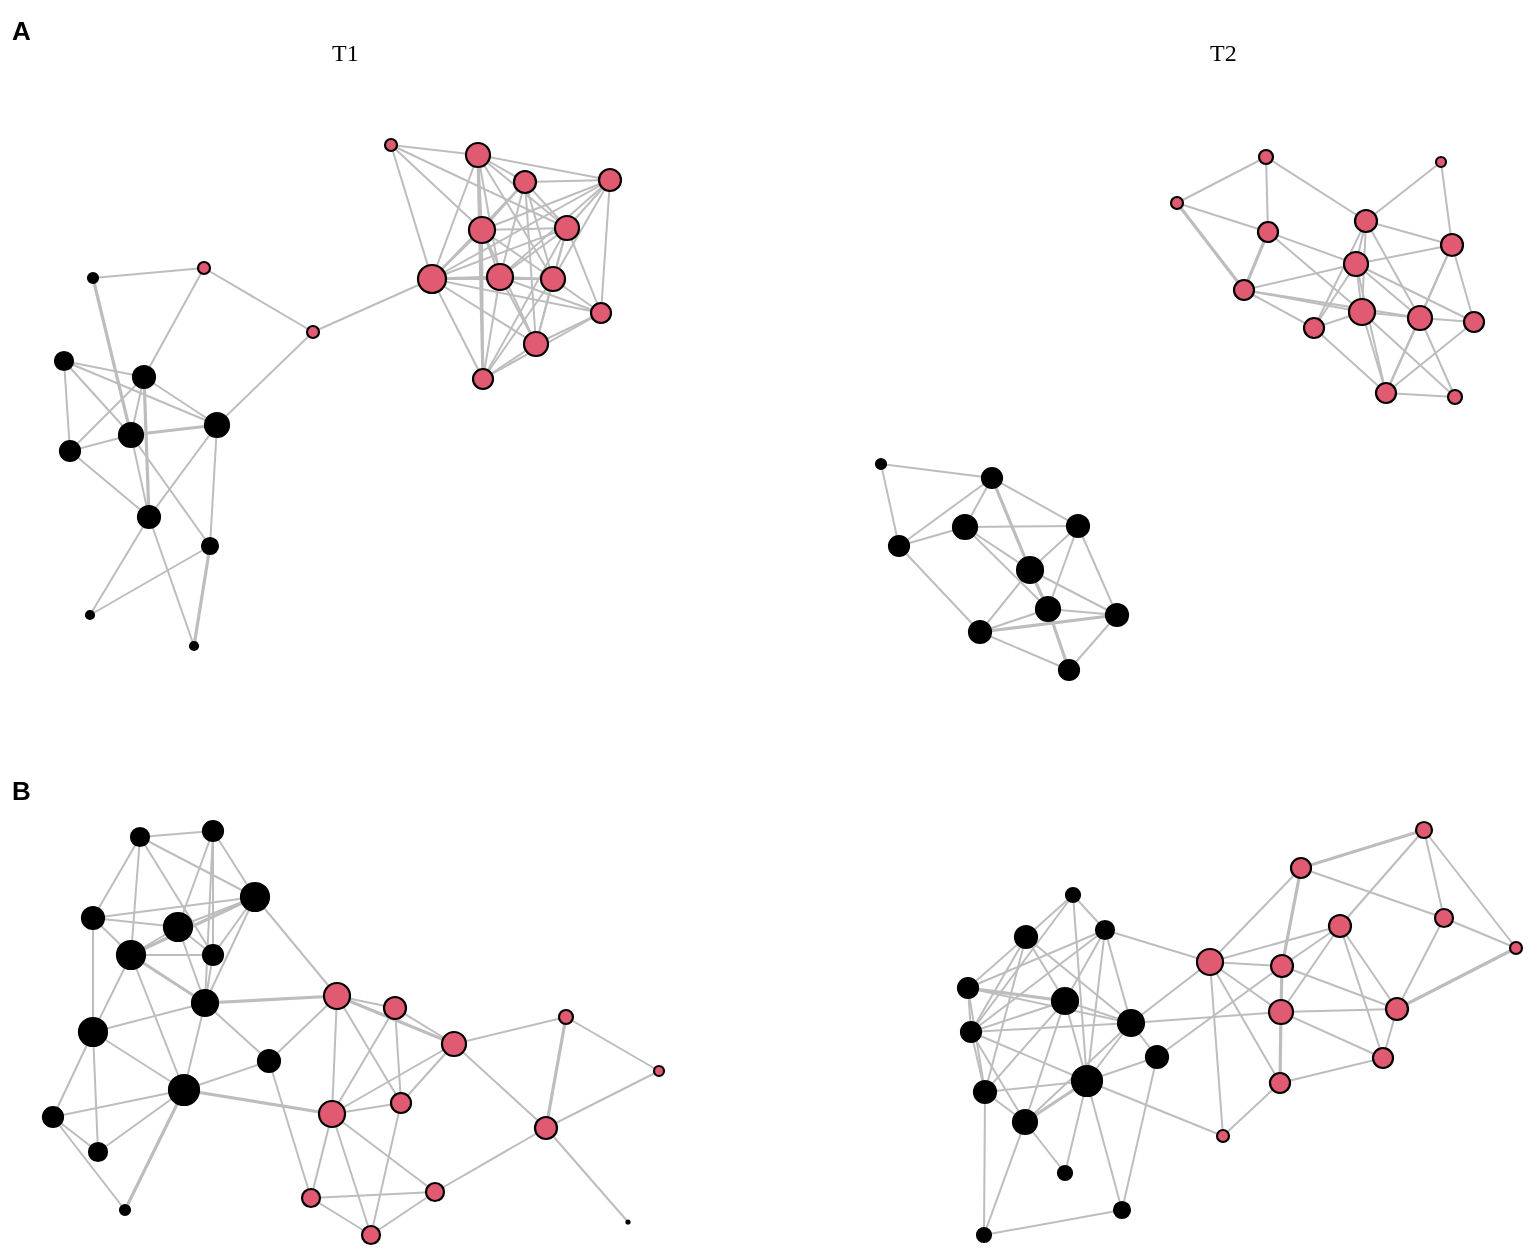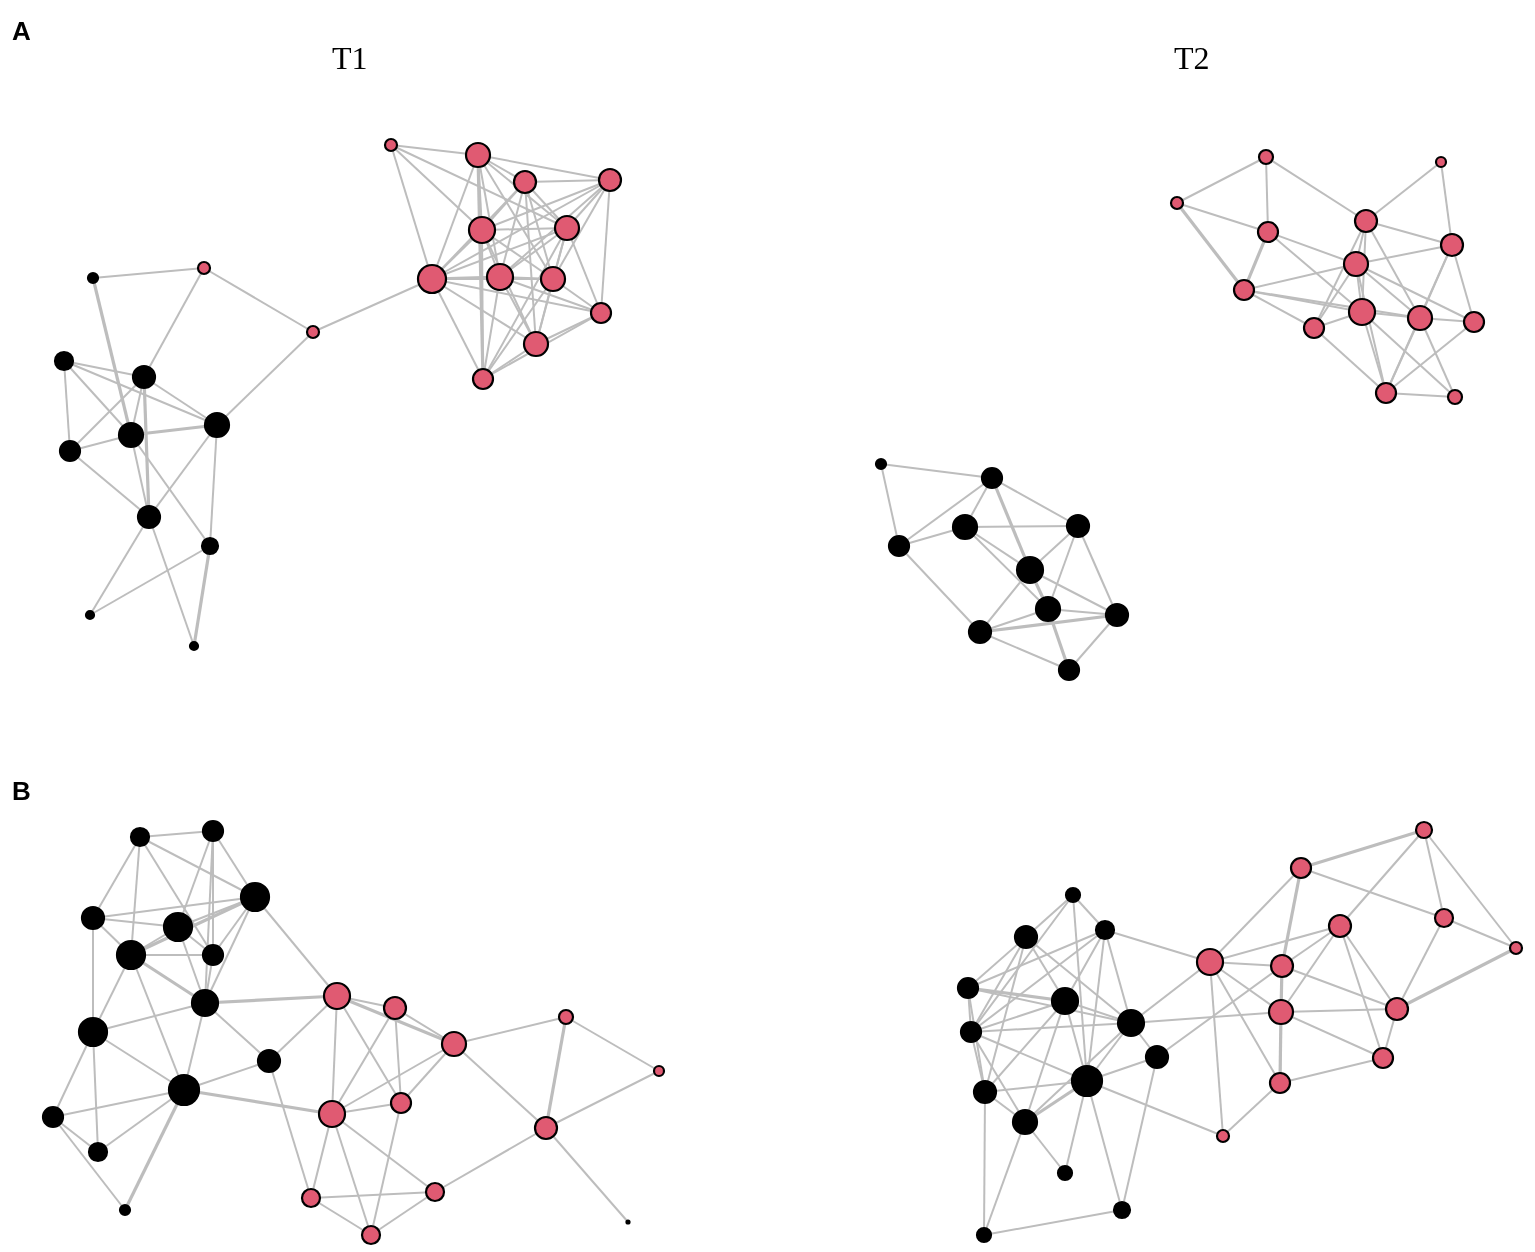--- a/index.html
+++ b/index.html
@@ -1,30 +1,30 @@
 <!DOCTYPE html>
 <html><head>
 <meta charset="utf-8">
 <style>
   html, body { margin: 0; padding: 0; background: #ffffff; }
   body { width: 1535px; height: 1252px; position: relative; overflow: hidden; font-family: "Liberation Sans", sans-serif; }
   .panel-label { position: absolute; font-family: "Liberation Sans", sans-serif; font-weight: bold; font-size: 26px; color: #000; }
-  .col-title { position: absolute; font-family: "Liberation Serif", serif; font-size: 32px; color: #000; }
+  .col-title { position: absolute; font-family: "Liberation Serif", serif; font-size: 24px; color: #000; }
   svg#net { position: absolute; left: 0; top: 0; }
   .edge { stroke: #bdbdbd; stroke-width: 2; fill: none; }
   .edge.thick { stroke-width: 3.2; }
   .node { stroke: #000; stroke-width: 2.2; }
 </style>
 </head>
 <body>
 
 <div class="panel-label" style="left:12px;top:16px;">A</div>
 <div class="panel-label" style="left:12px;top:776px;">B</div>
 <div class="col-title" style="left:332px;top:40px;">T1</div>
-<div class="col-title" style="left:1174px;top:40px;">T2</div>
+<div class="col-title" style="left:1210px;top:40px;">T2</div>
 
 <svg id="net" width="1535" height="1252" viewBox="0 0 1535 1252" xmlns="http://www.w3.org/2000/svg">
     <g>
       <g>
         <line x1="391" y1="145" x2="478" y2="155" class="edge" stroke="#bdbdbd"></line>
         <line x1="391" y1="145" x2="432" y2="279" class="edge" stroke="#bdbdbd"></line>
         <line x1="391" y1="145" x2="567" y2="228" class="edge" stroke="#bdbdbd"></line>
         <line x1="391" y1="145" x2="482" y2="230" class="edge" stroke="#bdbdbd"></line>
         <line x1="478" y1="155" x2="525" y2="182" class="edge" stroke="#bdbdbd"></line>
         <line x1="478" y1="155" x2="610" y2="180" class="edge" stroke="#bdbdbd"></line>

